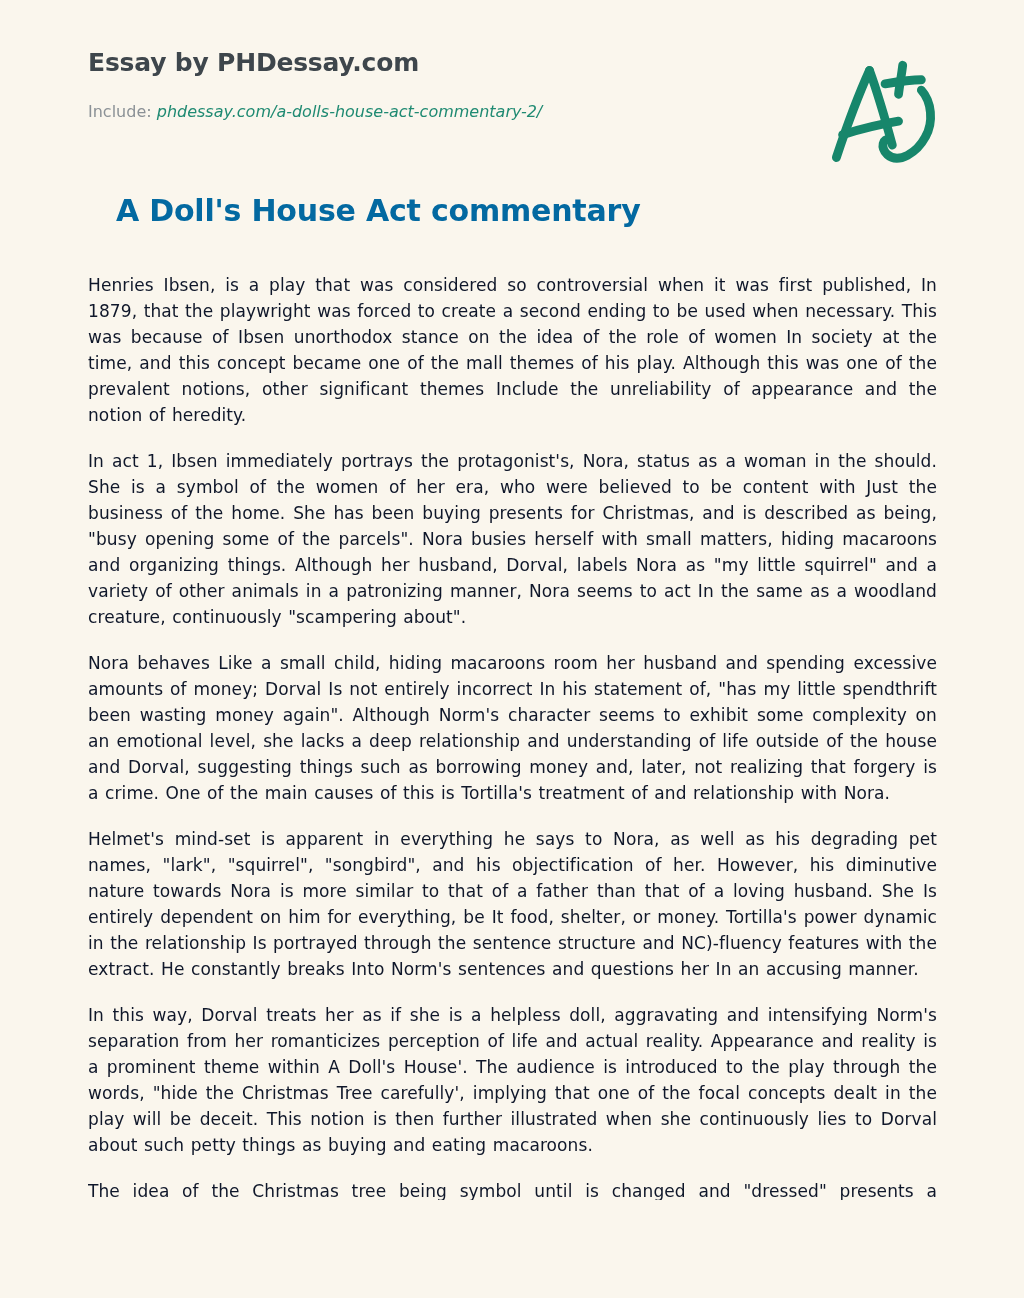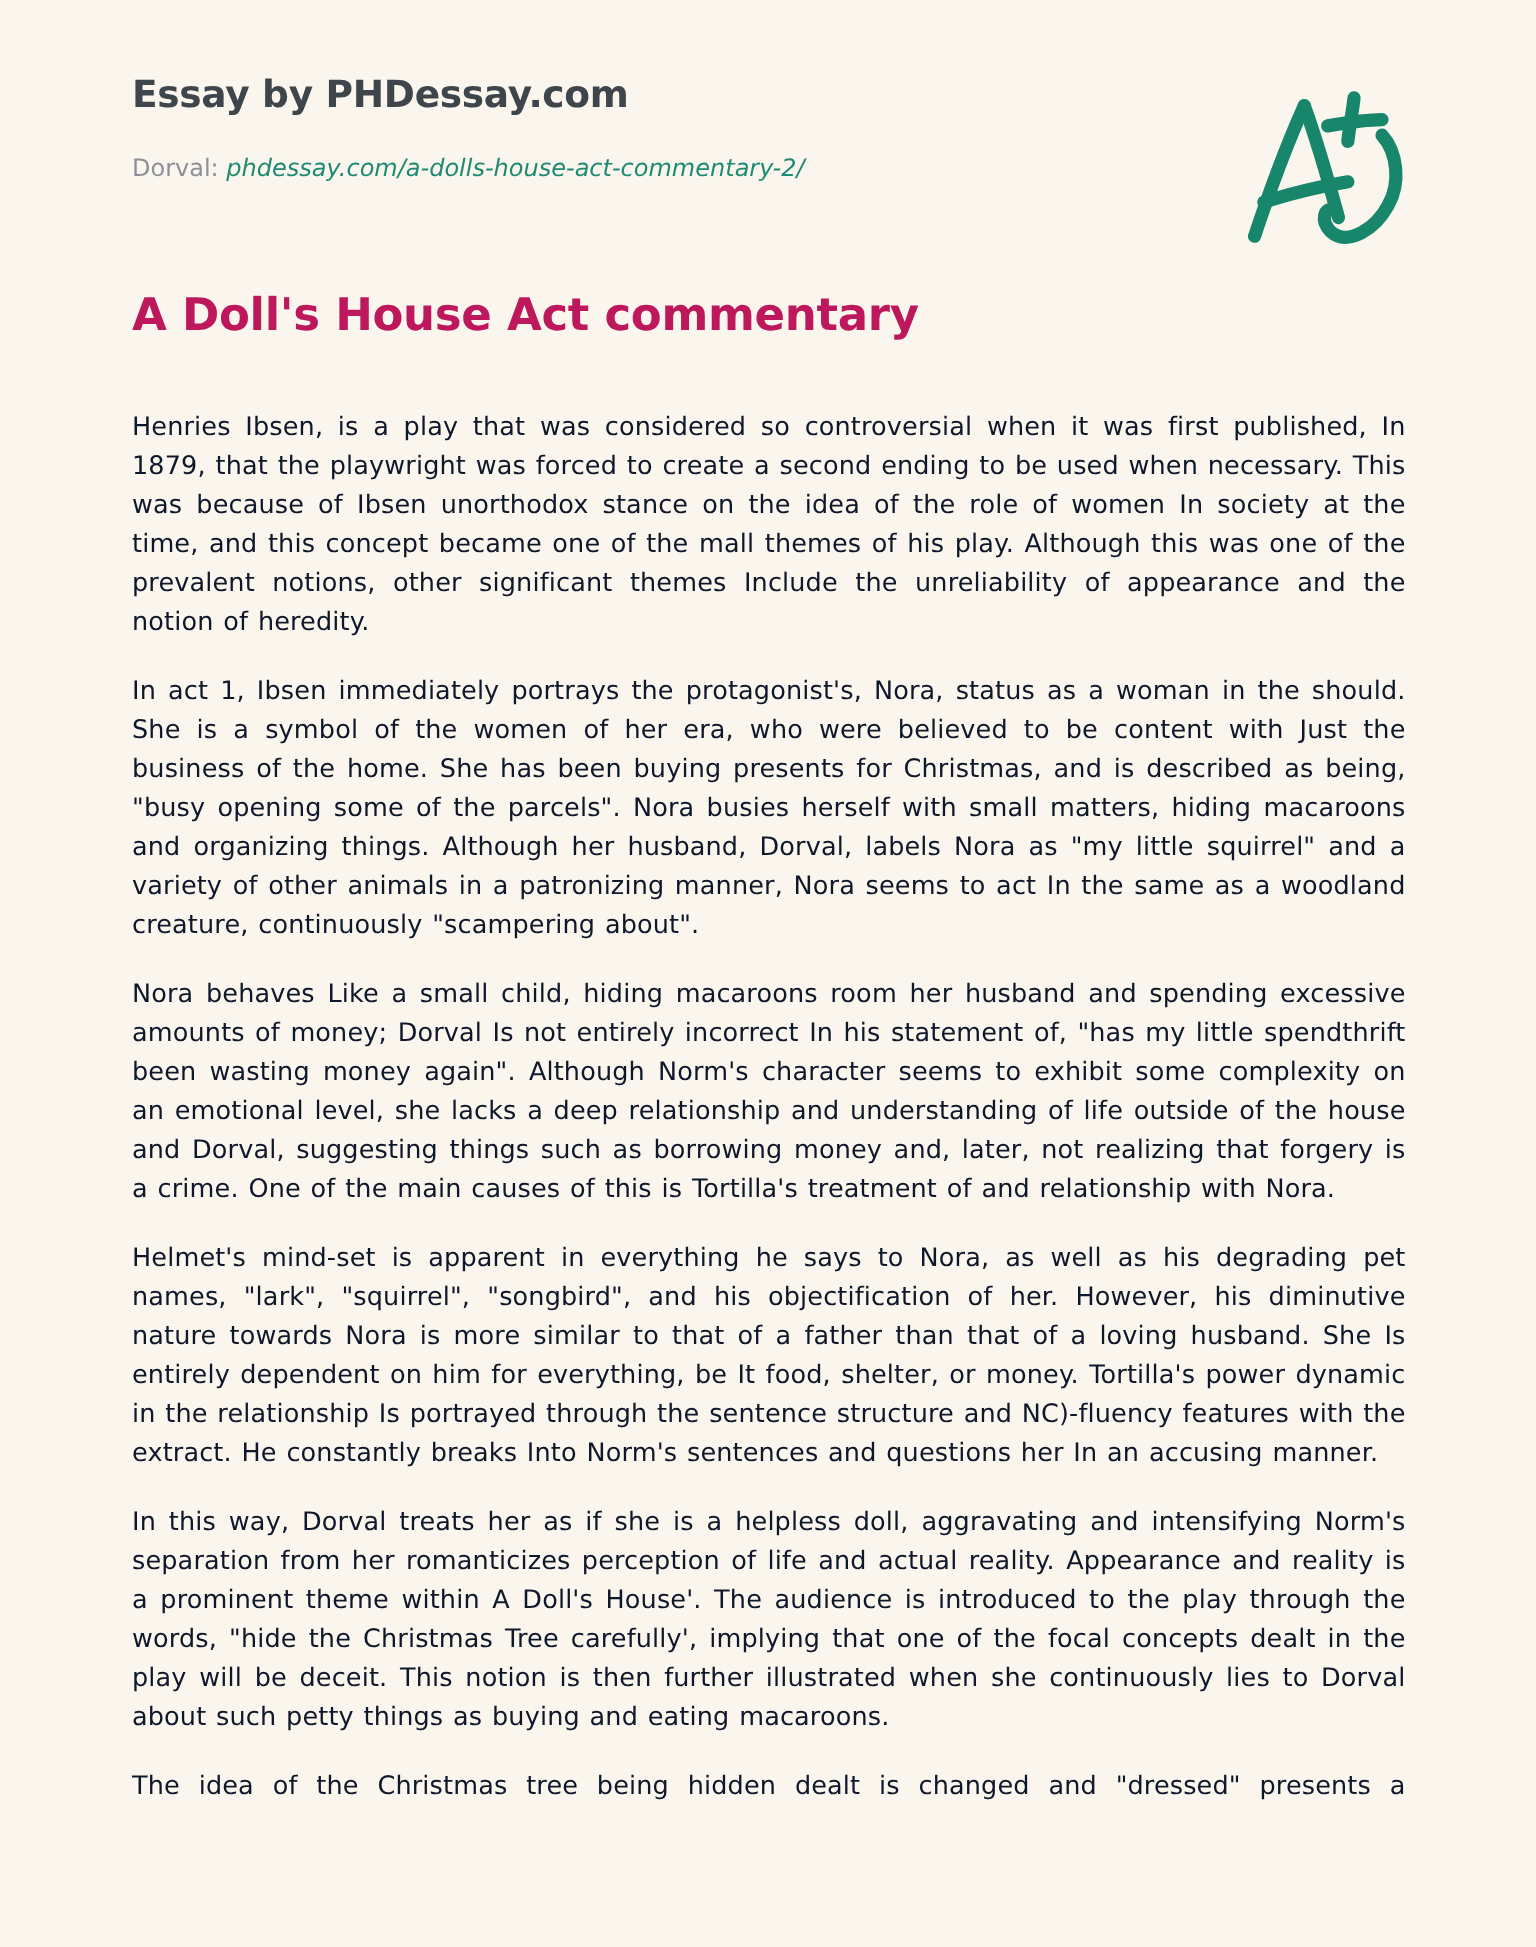--- a/index.html
+++ b/index.html
@@ -42,22 +42,23 @@
     top: 58px;
     left: 826px;
     width: 114px;
     height: 114px;
   }
   .doc-title {
     margin-top: 72px;
     font-size: 30px;
     line-height: 34px;
     font-weight: 700;
-    color: #be185d;
+    color: #0369a1;
     letter-spacing: -0.2px;
+    margin-left: 28px;
   }
   .essay { margin-top: 44px; }
   .essay p {
     font-size: 17px;
     line-height: 26px;
     color: #0f172a;
     text-align: justify;
     letter-spacing: 0.1px;
     word-spacing: 1px;
     margin-bottom: 20px;
@@ -74,21 +75,21 @@
 </style>
 </head>
 <body style="background: rgb(250, 246, 237);">
 
 <div class="page">
 
   <div class="header">
     <div class="brand-title">Essay by PHDessay.com</div>
 
     <div class="source-line">
-      <span>Dorval:</span>
+      <span>Include:</span>
       <a class="source-link">phdessay.com/a-dolls-house-act-commentary-2/</a>
     </div>
 
     <svg class="logo" viewBox="0 0 110 110" aria-hidden="true">
       <g fill="none" stroke-width="8.5" stroke-linecap="round" stroke-linejoin="round" stroke="#17866b">
         <path d="M10 96 C20 66 32 34 42 12"></path>
         <path d="M42 12 C50 34 58 62 64 84"></path>
         <path d="M16 74 C32 69 52 64 70 61"></path>
         <path d="M74 7 C73 16 71 26 70 35"></path>
         <path d="M57 25 C69 23 81 21 92 21"></path>
@@ -99,17 +100,17 @@
 
   <h1 class="doc-title">A Doll's House Act commentary</h1>
 
   <div class="essay">
     <p>Henries Ibsen, is a play that was considered so controversial when it was first published, In 1879, that the playwright was forced to create a second ending to be used when necessary. This was because of Ibsen unorthodox stance on the idea of the role of women In society at the time, and this concept became one of the mall themes of his play. Although this was one of the prevalent notions, other significant themes Include the unreliability of appearance and the notion of heredity.</p>
     <p>In act 1, Ibsen immediately portrays the protagonist's, Nora, status as a woman in the should. She is a symbol of the women of her era, who were believed to be content with Just the business of the home. She has been buying presents for Christmas, and is described as being, "busy opening some of the parcels". Nora busies herself with small matters, hiding macaroons and organizing things. Although her husband, Dorval, labels Nora as "my little squirrel" and a variety of other animals in a patronizing manner, Nora seems to act In the same as a woodland creature, continuously "scampering about".</p>
     <p>Nora behaves Like a small child, hiding macaroons room her husband and spending excessive amounts of money; Dorval Is not entirely incorrect In his statement of, "has my little spendthrift been wasting money again". Although Norm's character seems to exhibit some complexity on an emotional level, she lacks a deep relationship and understanding of life outside of the house and Dorval, suggesting things such as borrowing money and, later, not realizing that forgery is a crime. One of the main causes of this is Tortilla's treatment of and relationship with Nora.</p>
     <p>Helmet's mind-set is apparent in everything he says to Nora, as well as his degrading pet names, "lark", "squirrel", "songbird", and his objectification of her. However, his diminutive nature towards Nora is more similar to that of a father than that of a loving husband. She Is entirely dependent on him for everything, be It food, shelter, or money. Tortilla's power dynamic in the relationship Is portrayed through the sentence structure and NC)-fluency features with the extract. He constantly breaks Into Norm's sentences and questions her In an accusing manner.</p>
     <p>In this way, Dorval treats her as if she is a helpless doll, aggravating and intensifying Norm's separation from her romanticizes perception of life and actual reality. Appearance and reality is a prominent theme within A Doll's House'. The audience is introduced to the play through the words, "hide the Christmas Tree carefully', implying that one of the focal concepts dealt in the play will be deceit. This notion is then further illustrated when she continuously lies to Dorval about such petty things as buying and eating macaroons.</p>
     <div class="clip">
-      <p>The idea of the Christmas tree being hidden dealt is changed and "dressed" presents a</p>
+      <p>The idea of the Christmas tree being symbol until is changed and "dressed" presents a</p>
     </div>
   </div>
 
 </div>
 
 </body></html>

